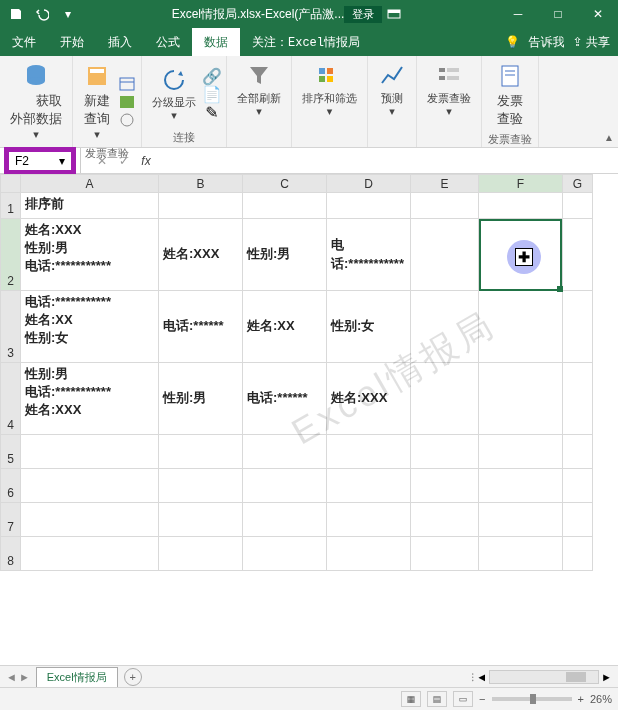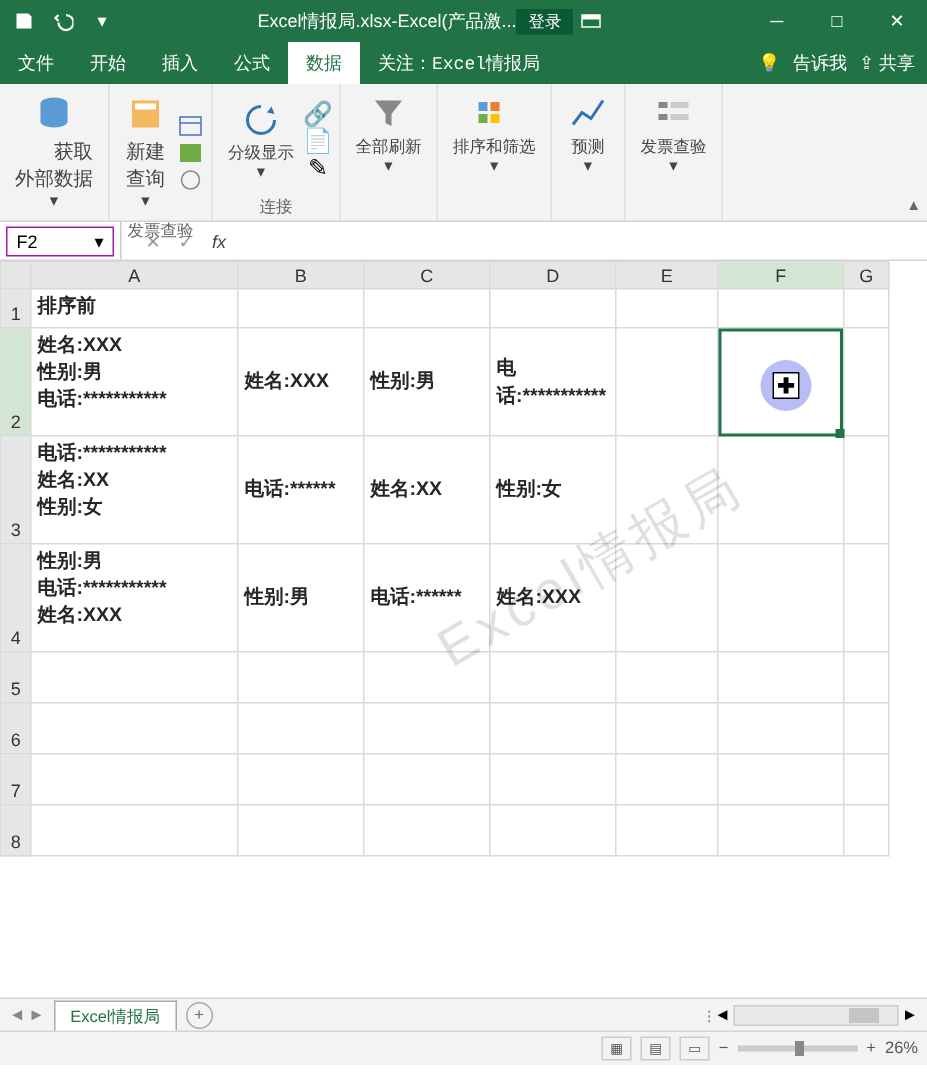--- a/index.html
+++ b/index.html
@@ -26,21 +26,21 @@
   .group-body { display: flex; align-items: center; gap: 4px; flex: 1; }
   .group-label { font-size: 11px; color: #666; padding: 2px 0; text-align: center; }
   .rbtn { display: flex; flex-direction: column; align-items: center; font-size: 11px; color: #444; padding: 2px 4px; text-align: right; line-height: 1.2; }
   .ricon { width: 28px; height: 28px; margin-bottom: 2px; display: flex; align-items: center; justify-content: center; }
   .ricon-sm { width: 16px; height: 16px; display: flex; align-items: center; justify-content: center; }
   .mini-col { display: flex; flex-direction: column; gap: 2px; }
   .collapse-btn { position: absolute; right: 4px; top: 132px; font-size: 10px; color: #666; }
 
   
   .fxbar { height: 26px; display: flex; align-items: center; border-bottom: 1px solid #d4d4d4; font-size: 12px; }
-  .namebox { width: 72px; border: 1px solid #a21caf; margin: 2px 4px; padding: 2px 6px; display: flex; align-items: center; justify-content: space-between; background: #fff; }
+  .namebox { width: 72px; border: 5px solid #a21caf; margin: 2px 4px; padding: 2px 6px; display: flex; align-items: center; justify-content: space-between; background: #fff; }
   .fx-btns { display: flex; gap: 2px; padding: 0 4px; }
   .fx-btn { width: 20px; text-align: center; color: #999; }
   .fx-input { flex: 1; border: none; padding: 2px 6px; font-size: 12px; }
 
   
   .gridwrap { position: relative; height: 492px; overflow: hidden; border-bottom: 1px solid #d4d4d4; }
   table.grid { border-collapse: collapse; table-layout: fixed; font-size: 12px; }
   .grid th, .grid td { border: 1px solid #d9d9d9; background: #fff; }
   .grid th { background: #e6e6e6; font-weight: normal; color: #333; font-size: 12px; }
   .corner { width: 20px; height: 18px; background: #e6e6e6; }
@@ -234,20 +234,34 @@
           <svg width="26" height="26">
             <rect x="3" y="5" width="6" height="4" fill="#888"></rect>
             <rect x="11" y="5" width="12" height="4" fill="#ccc"></rect>
             <rect x="3" y="13" width="6" height="4" fill="#888"></rect>
             <rect x="11" y="13" width="12" height="4" fill="#ccc"></rect>
           </svg>
         </div>
       <span>发票查验</span>▾
     </div>
     <div class="group-label"></div>
+  </div>
+  <div class="group">
+    <div class="rbtn">
+      <div class="ricon">
+          <svg width="26" height="26">
+            <rect x="5" y="3" width="16" height="20" fill="#fff" stroke="#4472c4"></rect>
+            <line x1="8" y1="8" x2="18" y2="8" stroke="#4472c4"></line>
+            <line x1="8" y1="12" x2="18" y2="12" stroke="#4472c4"></line>
+          </svg>
+        </div>
+      <span class="cell-text">发票
+查验</span>
+    </div>
+    <div class="group-label">发票查验</div>
   </div>
 </div>
 <div class="collapse-btn">▲</div>
 
 <div class="fxbar">
   <div class="namebox">
     <span>F2</span>
     <span>▾</span>
   </div>
   <div style="width:8px;border-left:1px solid #ccc;height:100%"></div>

